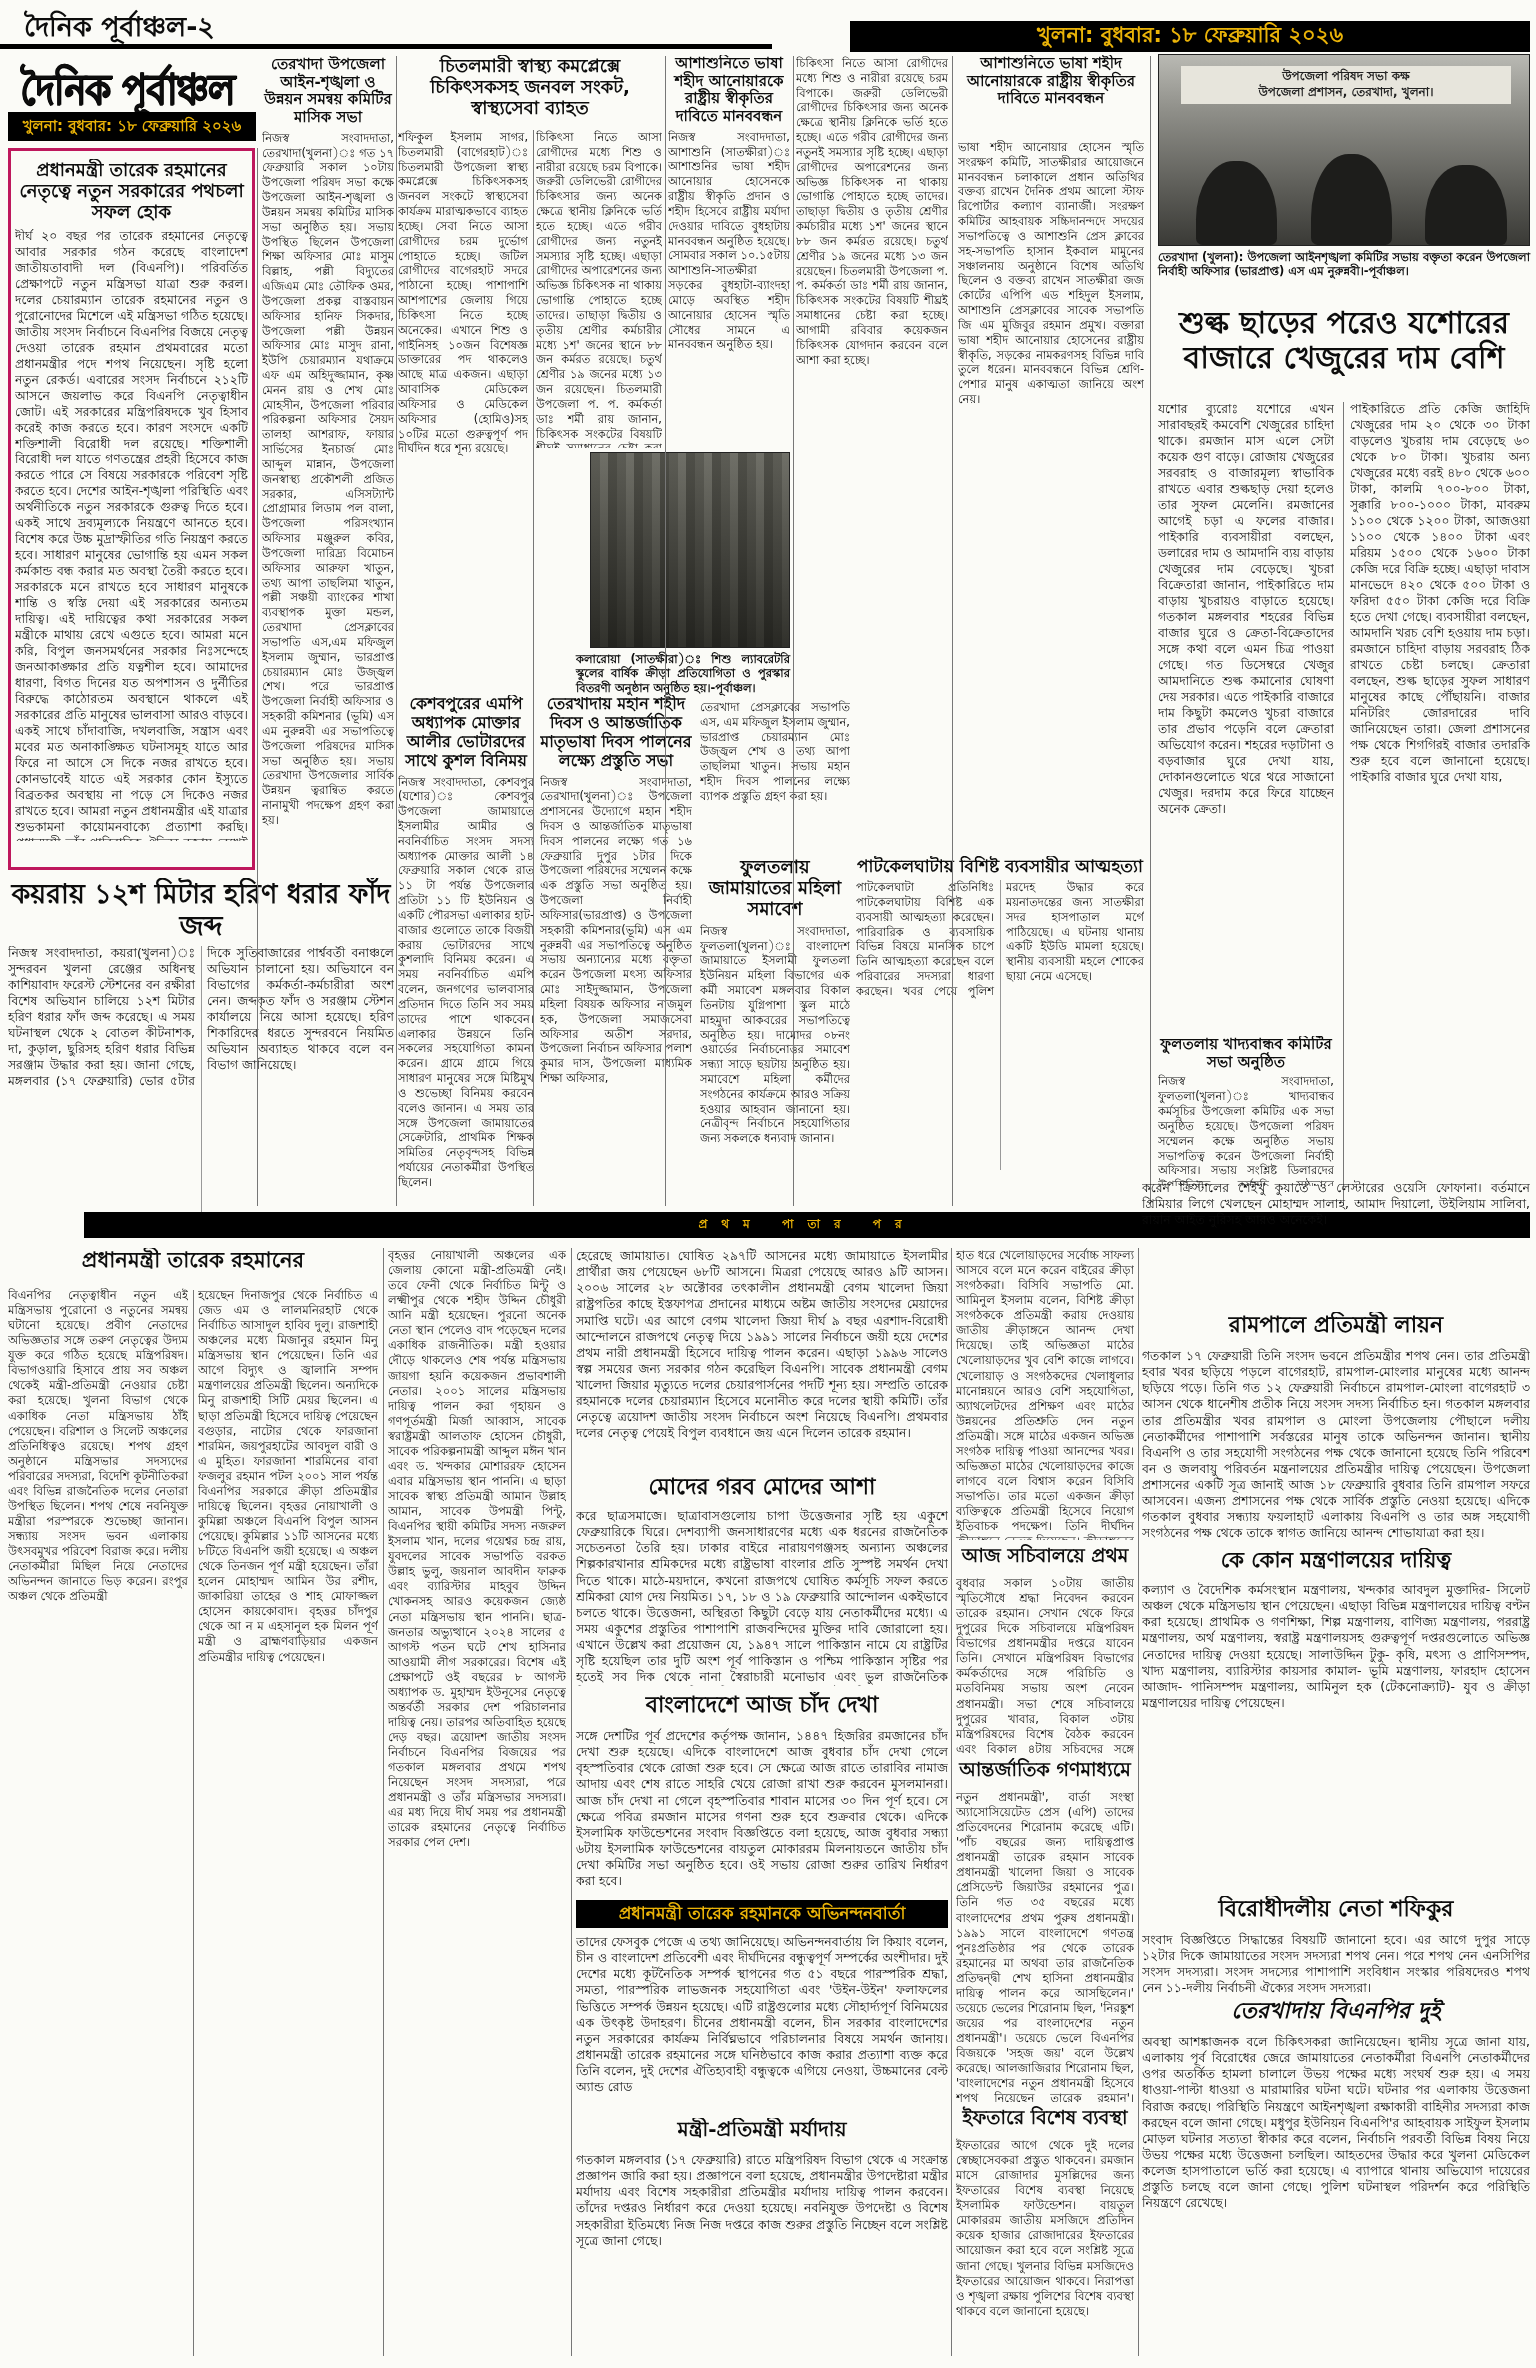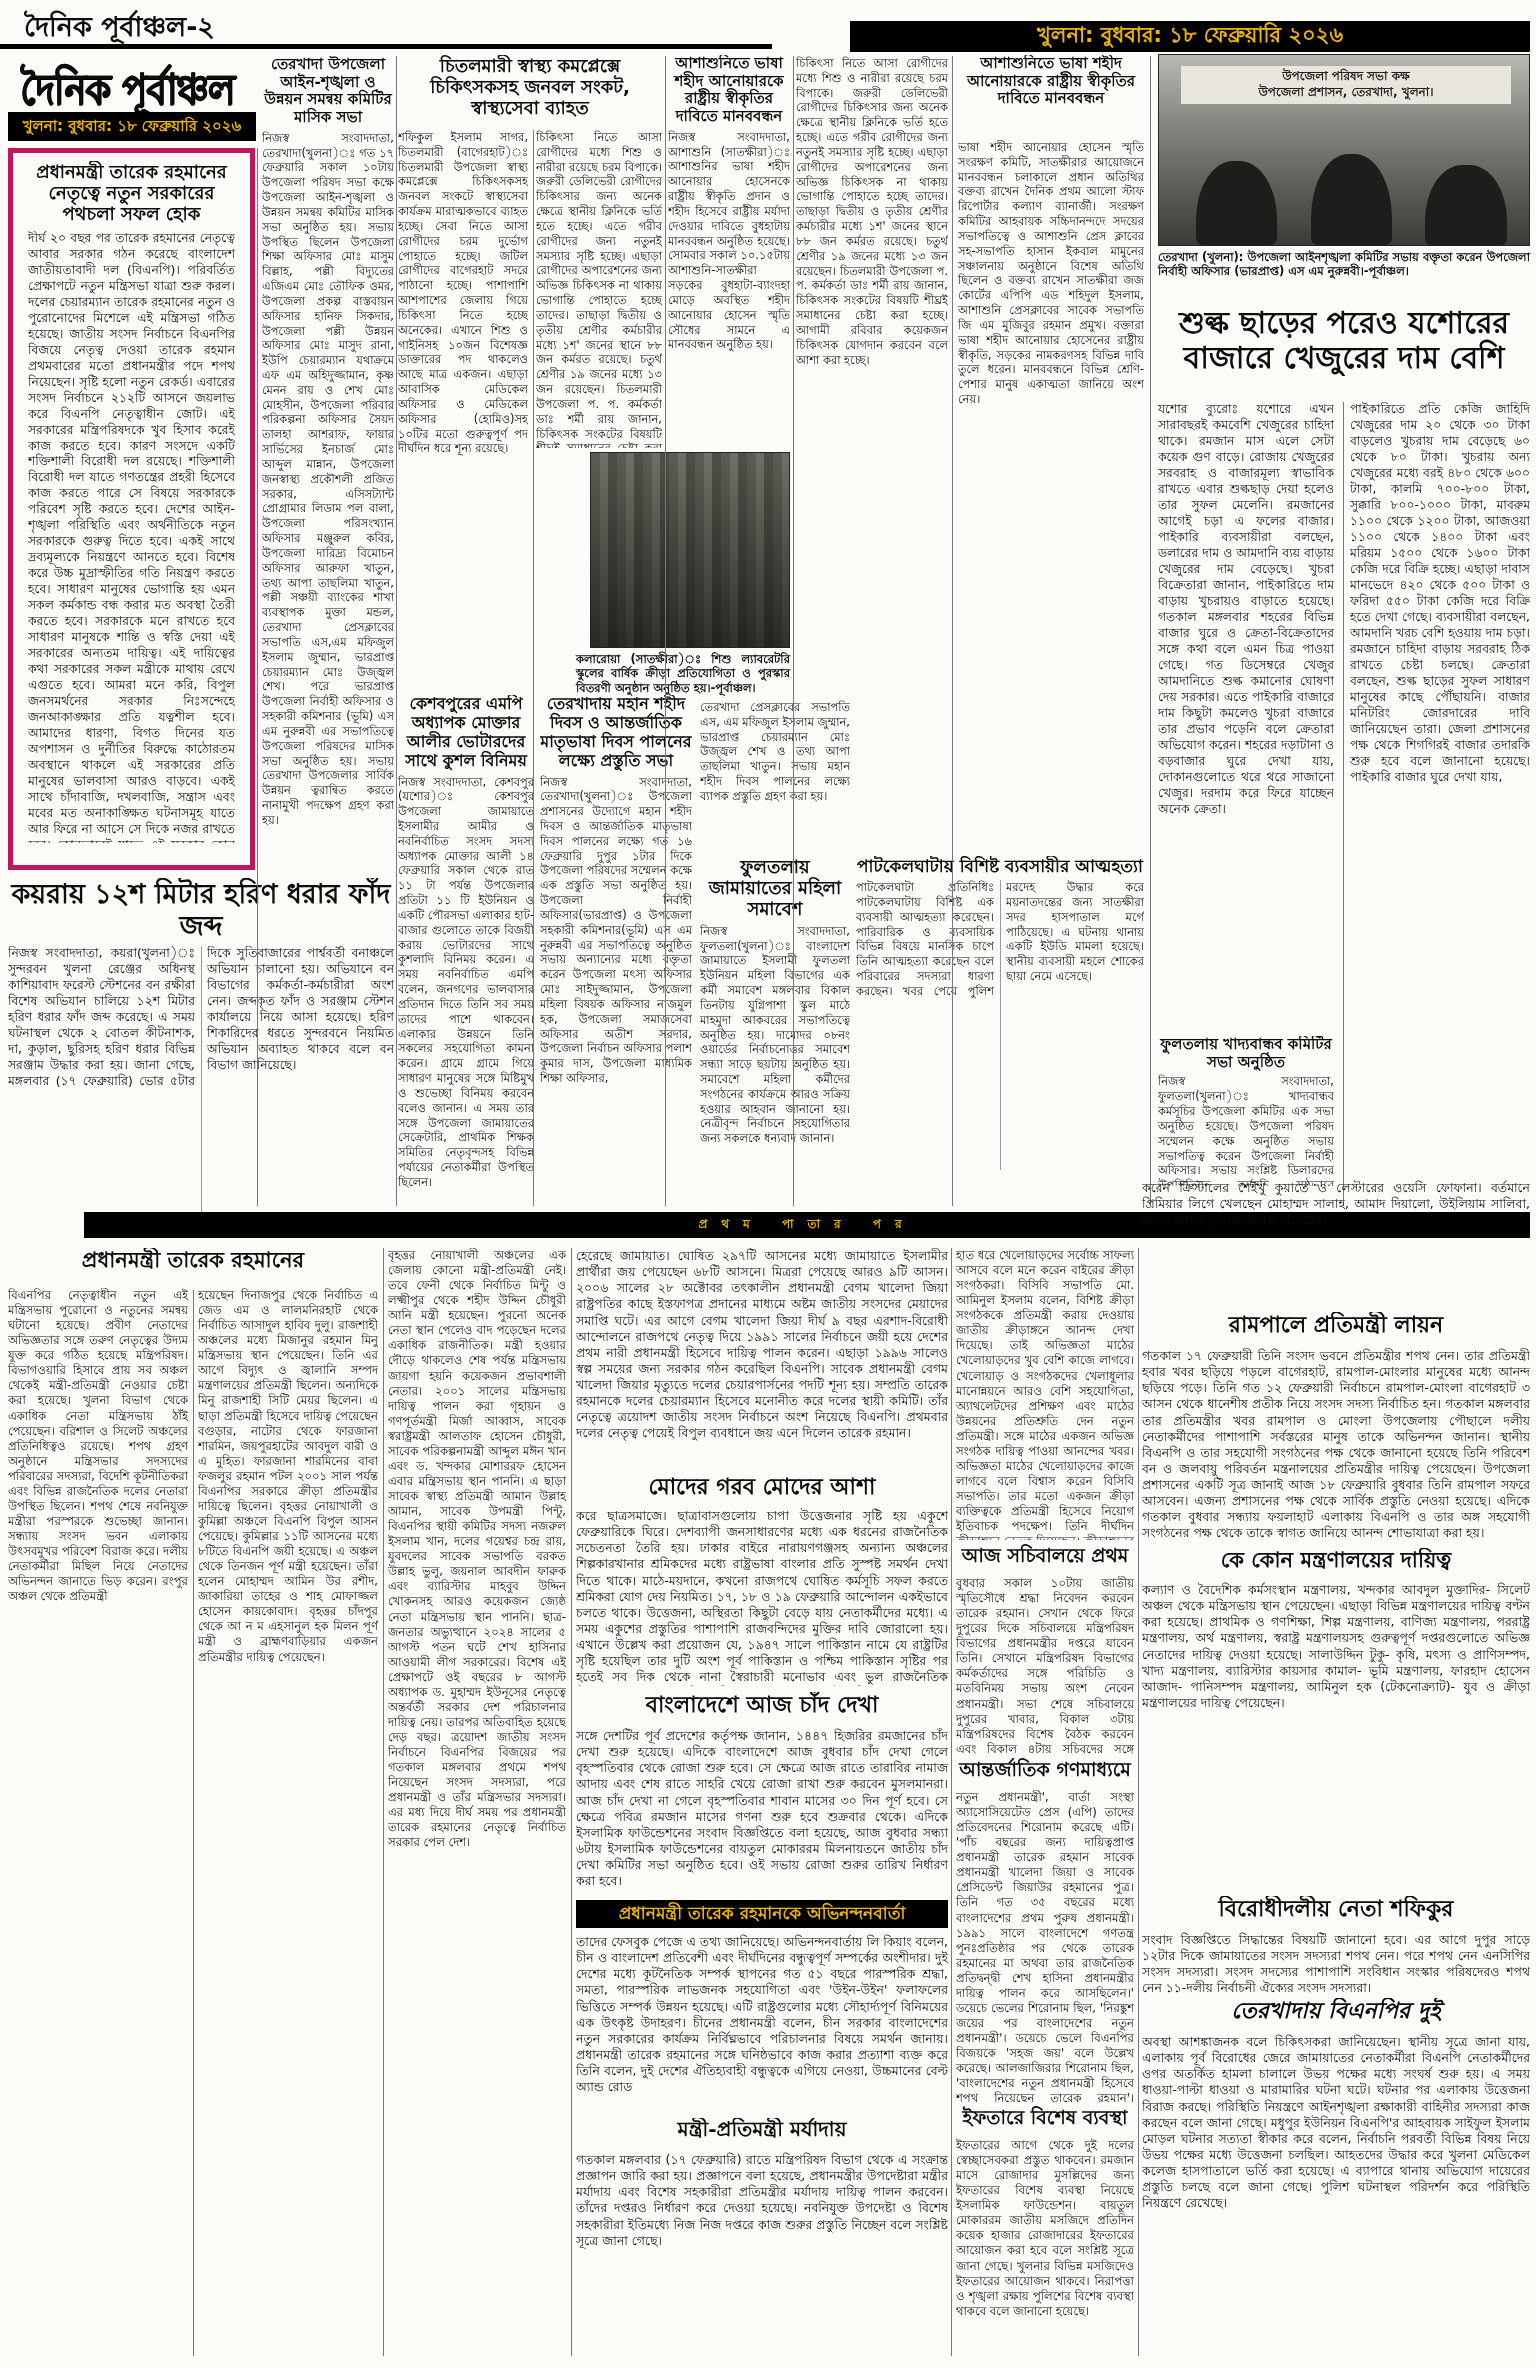--- a/index.html
+++ b/index.html
@@ -3,21 +3,21 @@
 <meta charset="utf-8">
 <style>
   html,body{margin:0;padding:0;background:#d8d8d4;}
   .sheet{position:relative;width:1536px;height:2368px;background:#fbfbf7;color:#0d0d0d;
          font-family:"DejaVu Sans",sans-serif;overflow:hidden;}
   .abs{position:absolute;box-sizing:border-box;}
   .j{text-align:justify;text-justify:inter-word;}
   .bd{line-height:1.3;overflow:hidden;}
   .hl{font-weight:bold;text-align:center;line-height:1.18;overflow:hidden;}
   .bar{background:#000;color:#eab308;font-weight:bold;display:flex;align-items:center;justify-content:center;overflow:hidden;}
-  .box{border:5px solid #be185d;padding:8px 15px;}
+  .box{border:3px solid #be185d;padding:8px 4px;}
   .vr{width:1px;background:#777;}
   .hr{background:#000;}
   .photo{background:linear-gradient(180deg,#b9b9b3 0%,#8e8e88 30%,#5d5d58 70%,#3a3a36 100%);
          border:1px solid #222;overflow:hidden;position:relative;}
   .photo .banner{position:absolute;left:6%;top:6%;width:88%;background:#e7e5dc;color:#222;
          text-align:center;font-size:12px;line-height:1.3;padding:3px 2px;font-weight:bold;}
   .person{position:absolute;bottom:0;background:#1d1d1b;border-radius:46% 46% 8% 8%/70% 70% 8% 8%;}
   .crowd{background:
      repeating-linear-gradient(90deg,#7a7a74 0 9px,#93938d 9px 17px,#686862 17px 26px),
      linear-gradient(180deg,#c2c2bc,#55554f);background-blend-mode:multiply;border:1px solid #222;}

